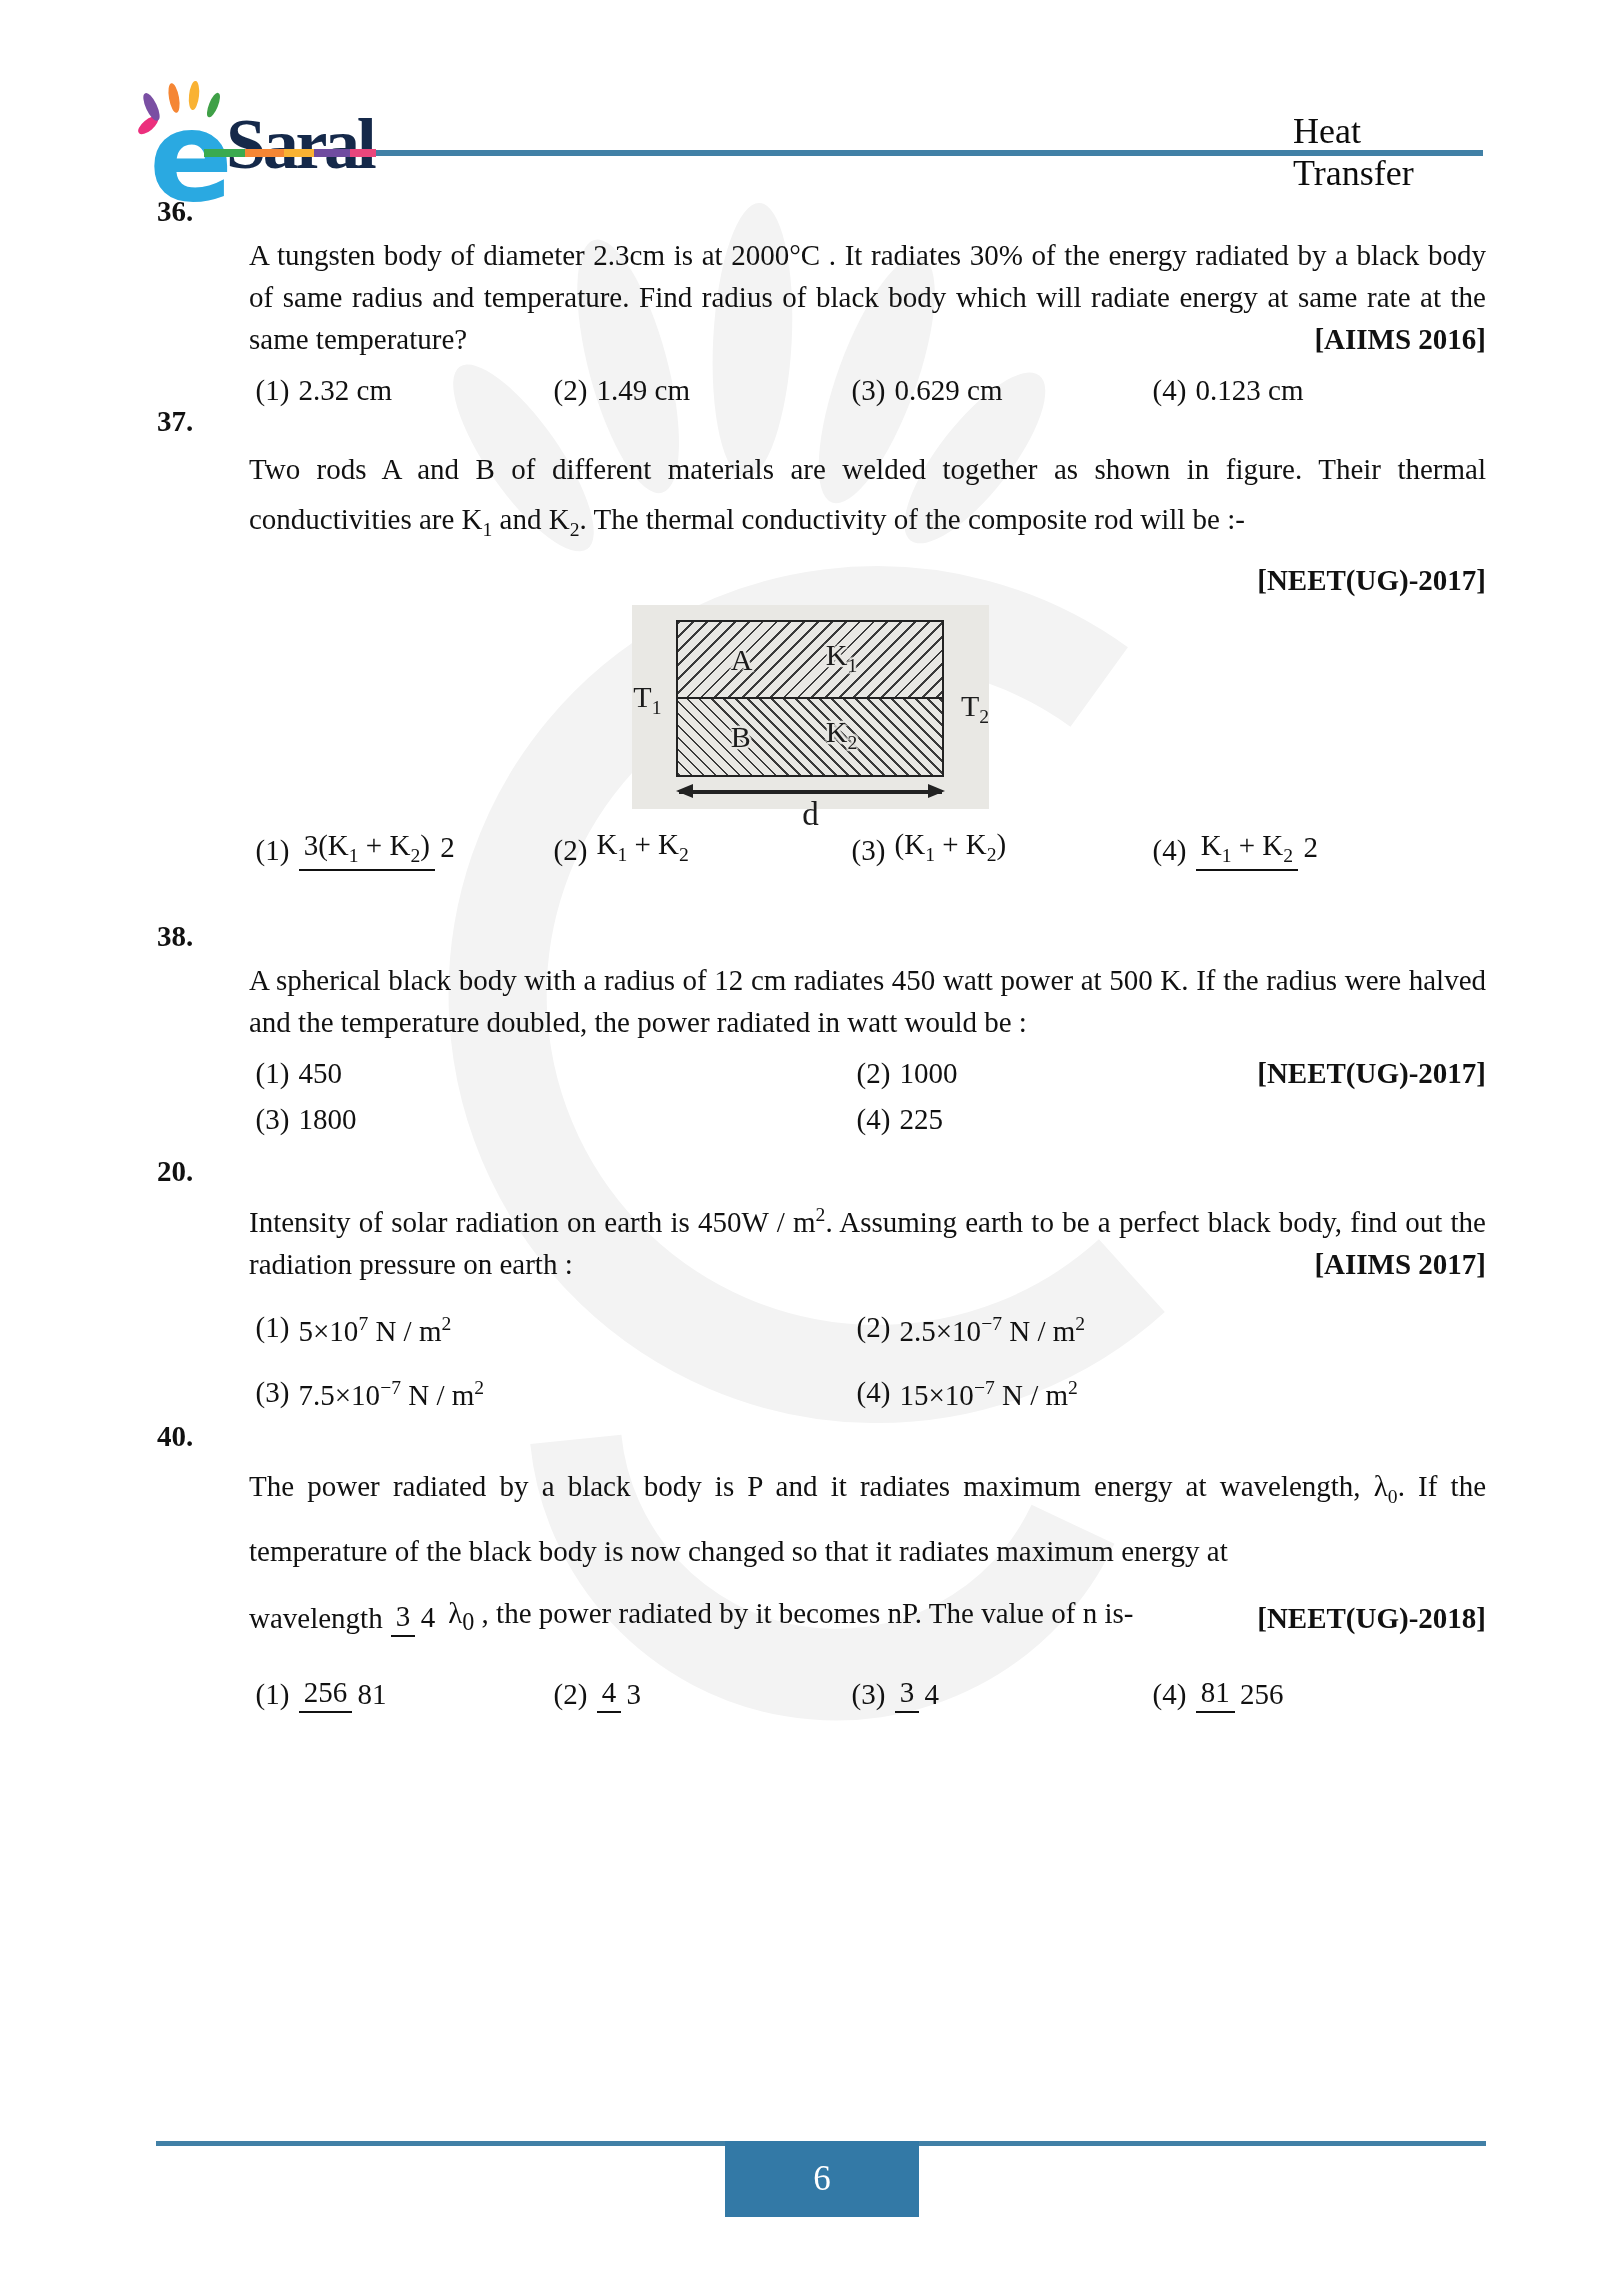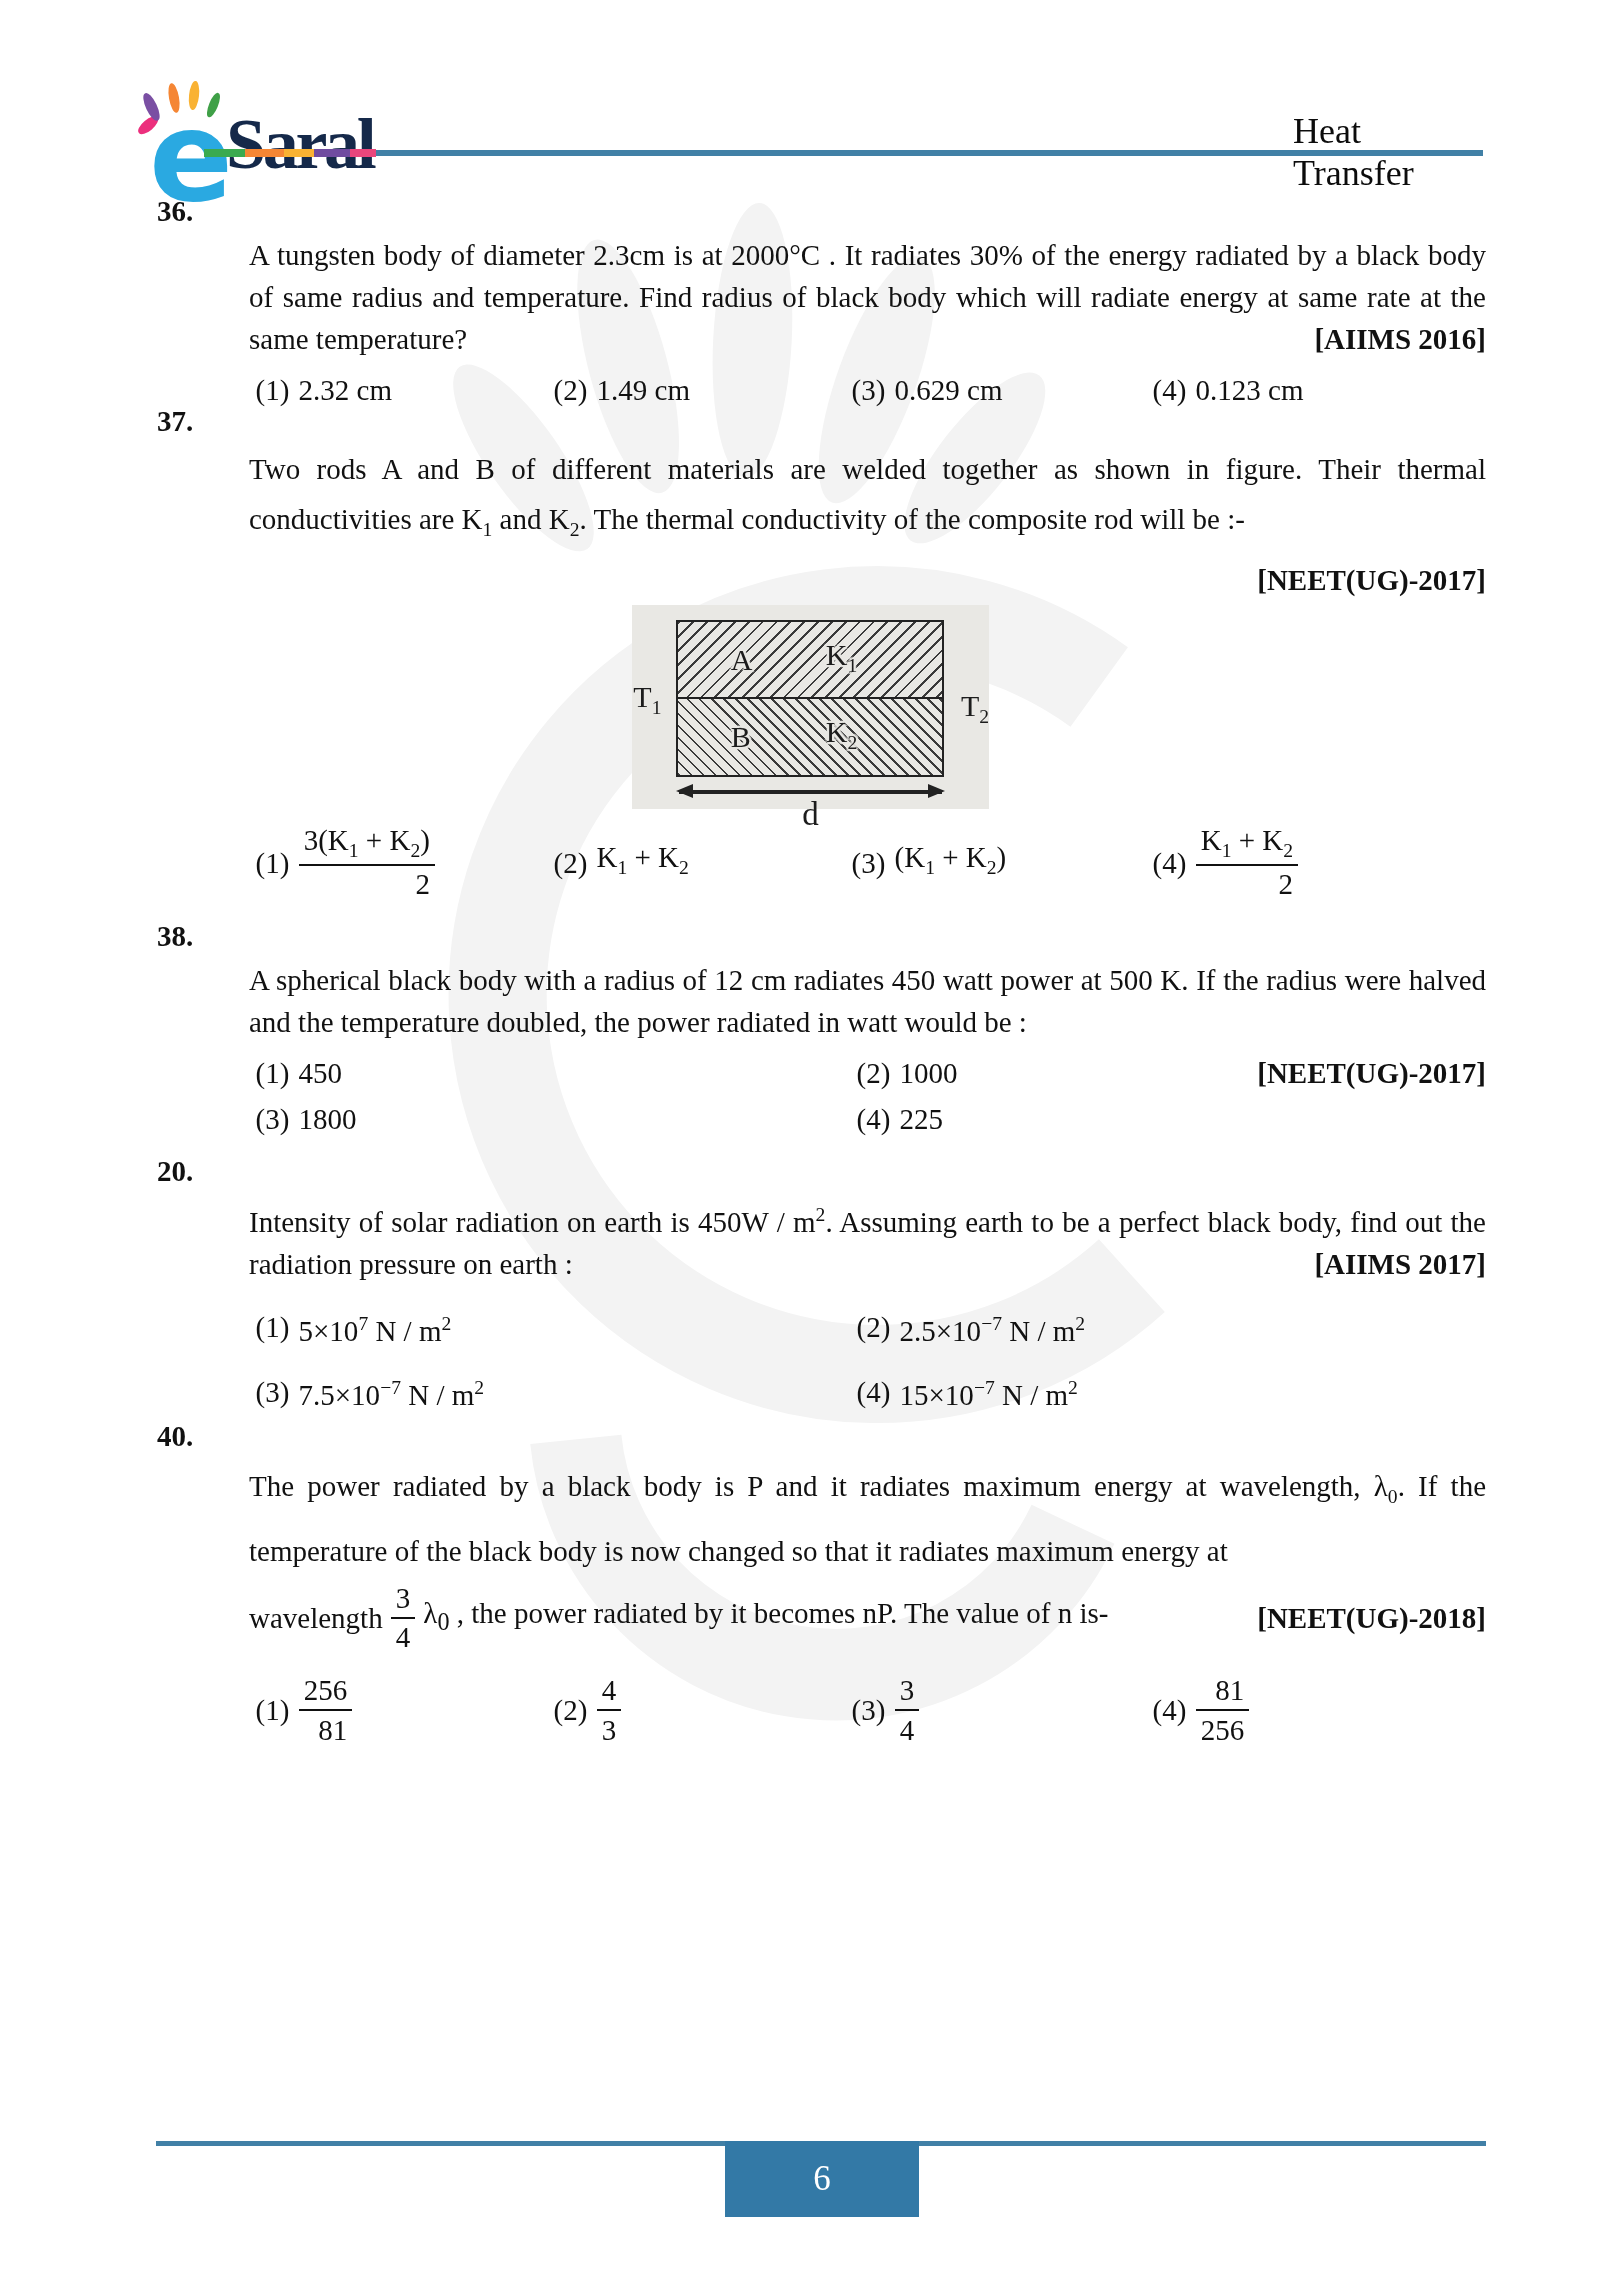--- a/index.html
+++ b/index.html
@@ -49,21 +49,21 @@
   .opts { display:grid; padding-left:6.5px; align-items:center; }
   .opts4 { grid-template-columns:298px 298px 301px 1fr; margin-top:9.2px; }
   .opts-38 { grid-template-columns:601px 374px 1fr; margin-top:9.2px; row-gap:3.9px; }
   .opts-39 { grid-template-columns:601px 1fr; margin-top:18.3px; row-gap:15.7px; }
   .opts-37 { margin-top:14.4px; }
   .opts-40 { margin-top:19.6px; }
   .opt { display:flex; align-items:center; gap:9.2px; white-space:nowrap; }
   .opt sup, .qtext sup { font-size:19.6px; }
   .opt sub, .qtext sub, .fig sub { font-size:19.6px; }
 
-  .frac { display:inline-flex; flex-direction:column; align-items:stretch; text-align:right; line-height:1.2; vertical-align:middle; }
+  .frac { display:inline-flex; flex-direction:row; align-items:stretch; text-align:center; line-height:1.2; vertical-align:middle; }
   .frac .fnum { padding:0 5.2px 1.3px 5.2px; border-bottom:2.6px solid #111; }
   .frac .fden { padding:1.3px 5.2px 0 5.2px; }
 
   
   .l3 { display:flex; justify-content:space-between; align-items:center; margin-top:3.9px; height:72px; }
   .l3-left { display:inline-flex; align-items:center; gap:7.9px; white-space:nowrap; }
 
   
   .fig { position:relative; margin:0 0 0 383px; width:357px; height:204px; background:#e9e8e4; font-size:30px; }
   .fig-rect { position:absolute; left:44px; top:15.7px; width:268px; height:157px; border:2.6px solid #222; box-sizing:border-box; }

